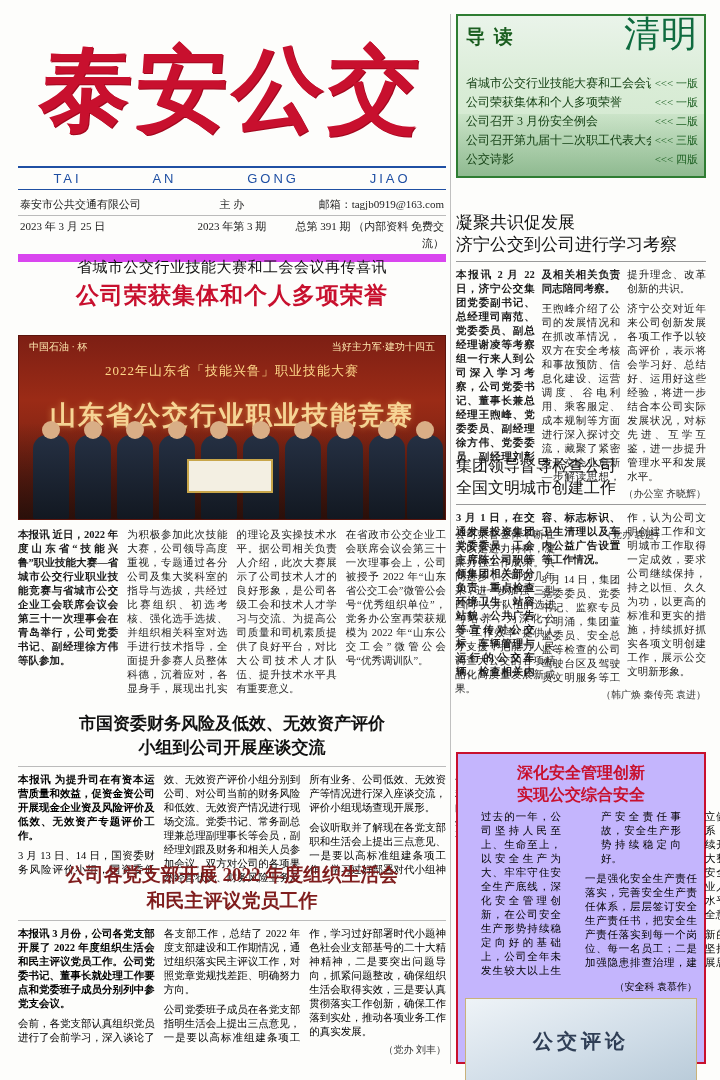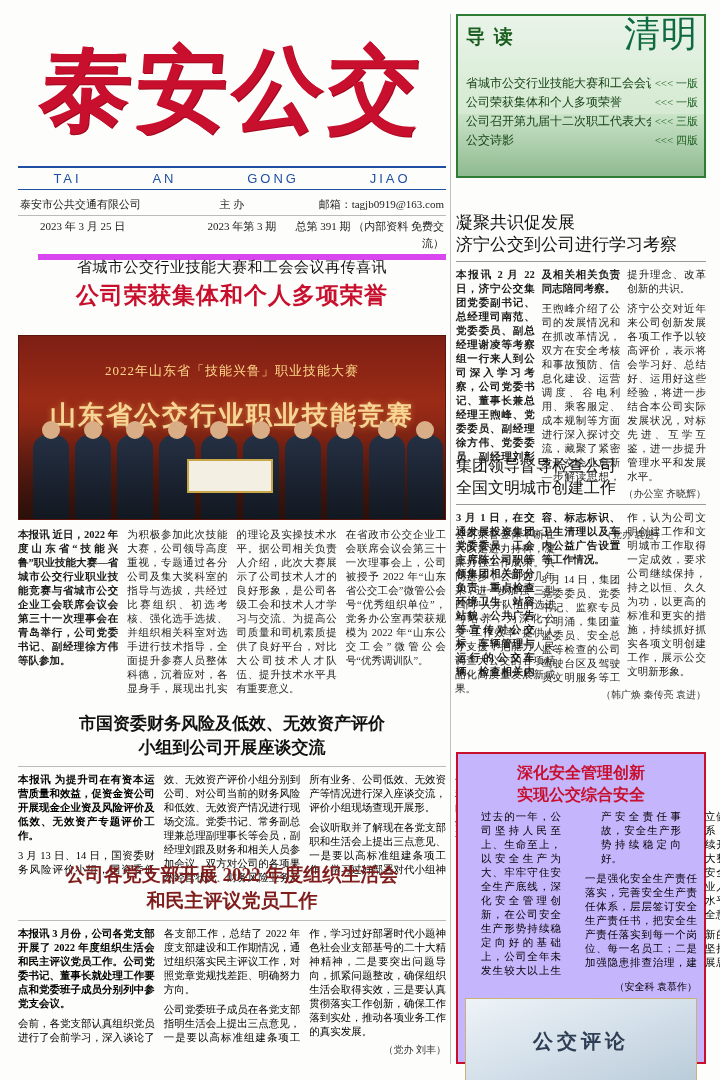--- a/index.html
+++ b/index.html
@@ -53,21 +53,21 @@
     font-size: 11px;
     color: #222;
     line-height: 17px;
   }
   .mh-meta .row {
     display: flex;
     justify-content: space-between;
     border-bottom: 1px solid #bbb;
     padding: 2px 2px;
   }
-  .mh-meta .row:last-child { border-bottom: 6px solid #d946ef; margin-left: 20px; }
+  .mh-meta .row:last-child { border-bottom: 8px solid #d946ef; }
   .mh-meta .c1 { width: 40%; }
   .mh-meta .c2 { width: 20%; text-align: center;}
   .mh-meta .c3 { width: 40%; text-align: right;}
 
   
   .guide {
     position: absolute;
     left: 456px; top: 14px;
     width: 250px; height: 164px;
     border: 2px solid #2e7d32;
@@ -313,36 +313,44 @@
     <div class="guide-list">
       <div class="gi">
         <span class="t">省城市公交行业技能大赛和工会会议再传喜讯</span>
         <span class="p">&lt;&lt;&lt; 一版</span>
       </div>
       <div class="gi">
         <span class="t">公司荣获集体和个人多项荣誉</span>
         <span class="p">&lt;&lt;&lt; 一版</span>
       </div>
       <div class="gi">
+        <span class="t">公司召开 3 月份安全例会</span>
+        <span class="p">&lt;&lt;&lt; 二版</span>
+      </div>
+      <div class="gi">
         <span class="t">公司召开第九届十二次职工代表大会</span>
         <span class="p">&lt;&lt;&lt; 三版</span>
       </div>
       <div class="gi">
         <span class="t">公交诗影</span>
         <span class="p">&lt;&lt;&lt; 四版</span>
       </div>
     </div>
   </div>
 
   <div class="lead-head">
     <div class="sub">省城市公交行业技能大赛和工会会议再传喜讯</div>
     <div class="main">公司荣获集体和个人多项荣誉</div>
   </div>
 
   <div class="photo">
+    <div class="banner-top">
+      <span>中国石油 · 杯</span>
+      <span>当好主力军·建功十四五</span>
+    </div>
     <div class="banner-mid">2022年山东省「技能兴鲁」职业技能大赛</div>
     <div class="banner-big">山东省公交行业职业技能竞赛</div>
     <div class="people">
       <div class="fig" style="left:14px"></div>
       <div class="fig" style="left:56px"></div>
       <div class="fig" style="left:98px"></div>
       <div class="fig" style="left:140px"></div>
       <div class="fig" style="left:182px"></div>
       <div class="fig" style="left:224px"></div>
       <div class="fig" style="left:266px"></div>

